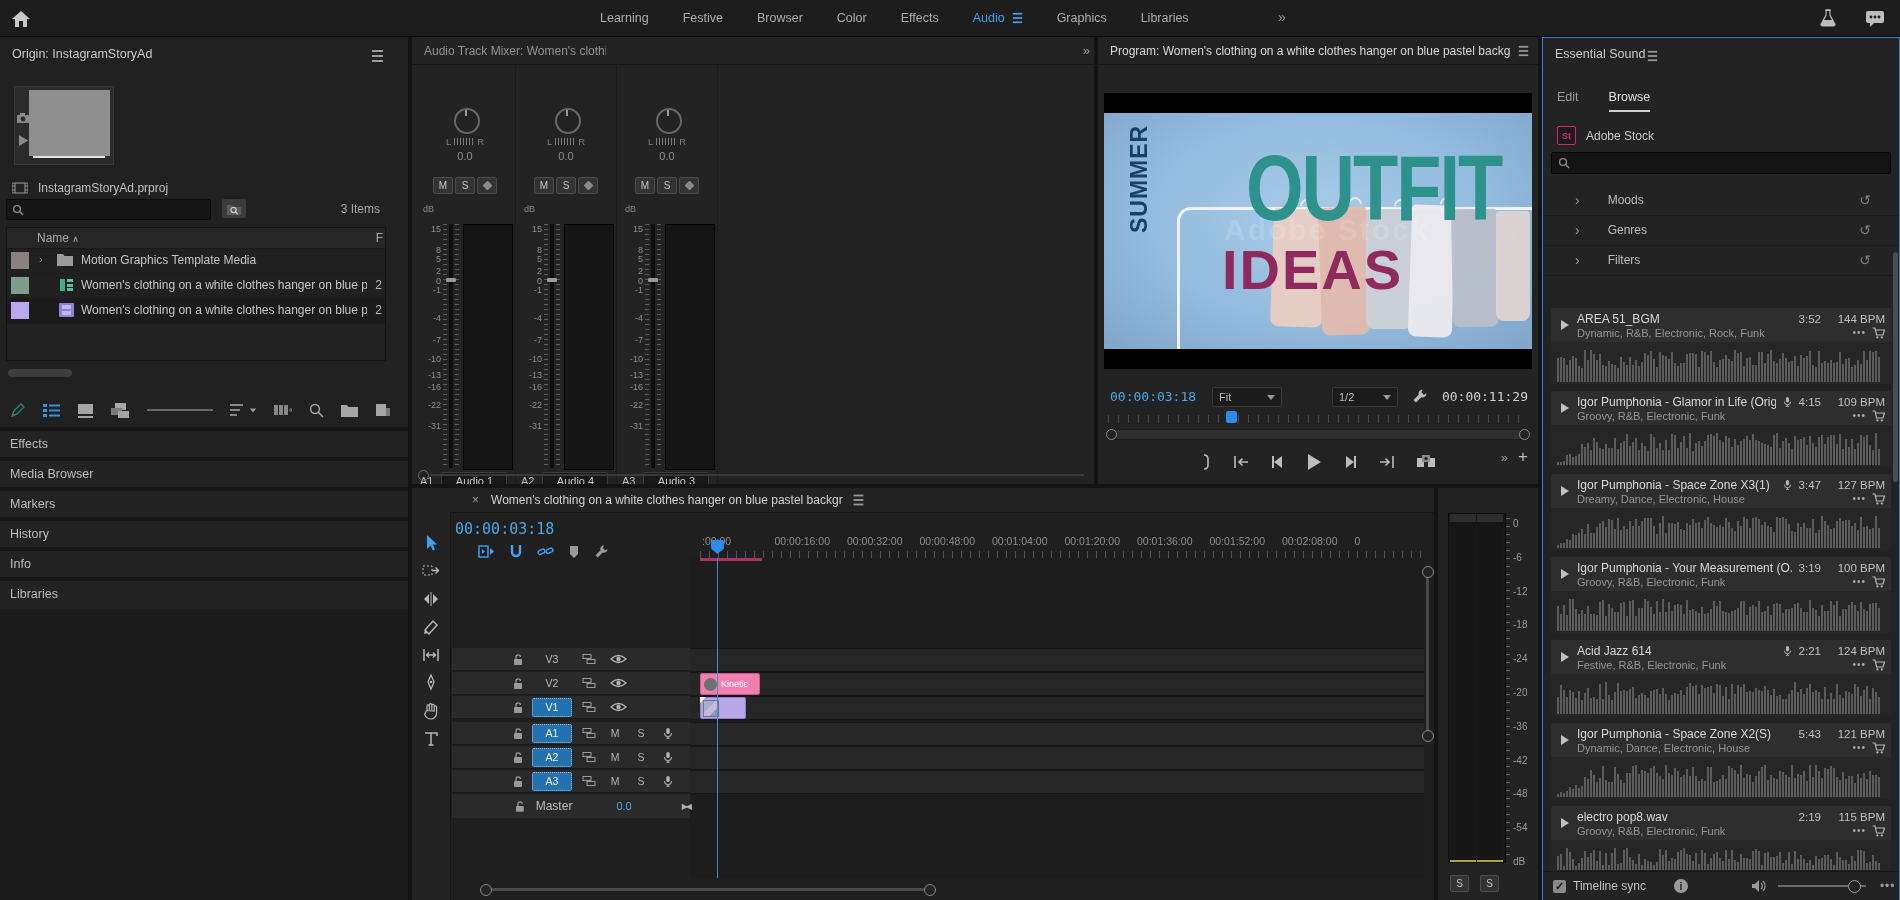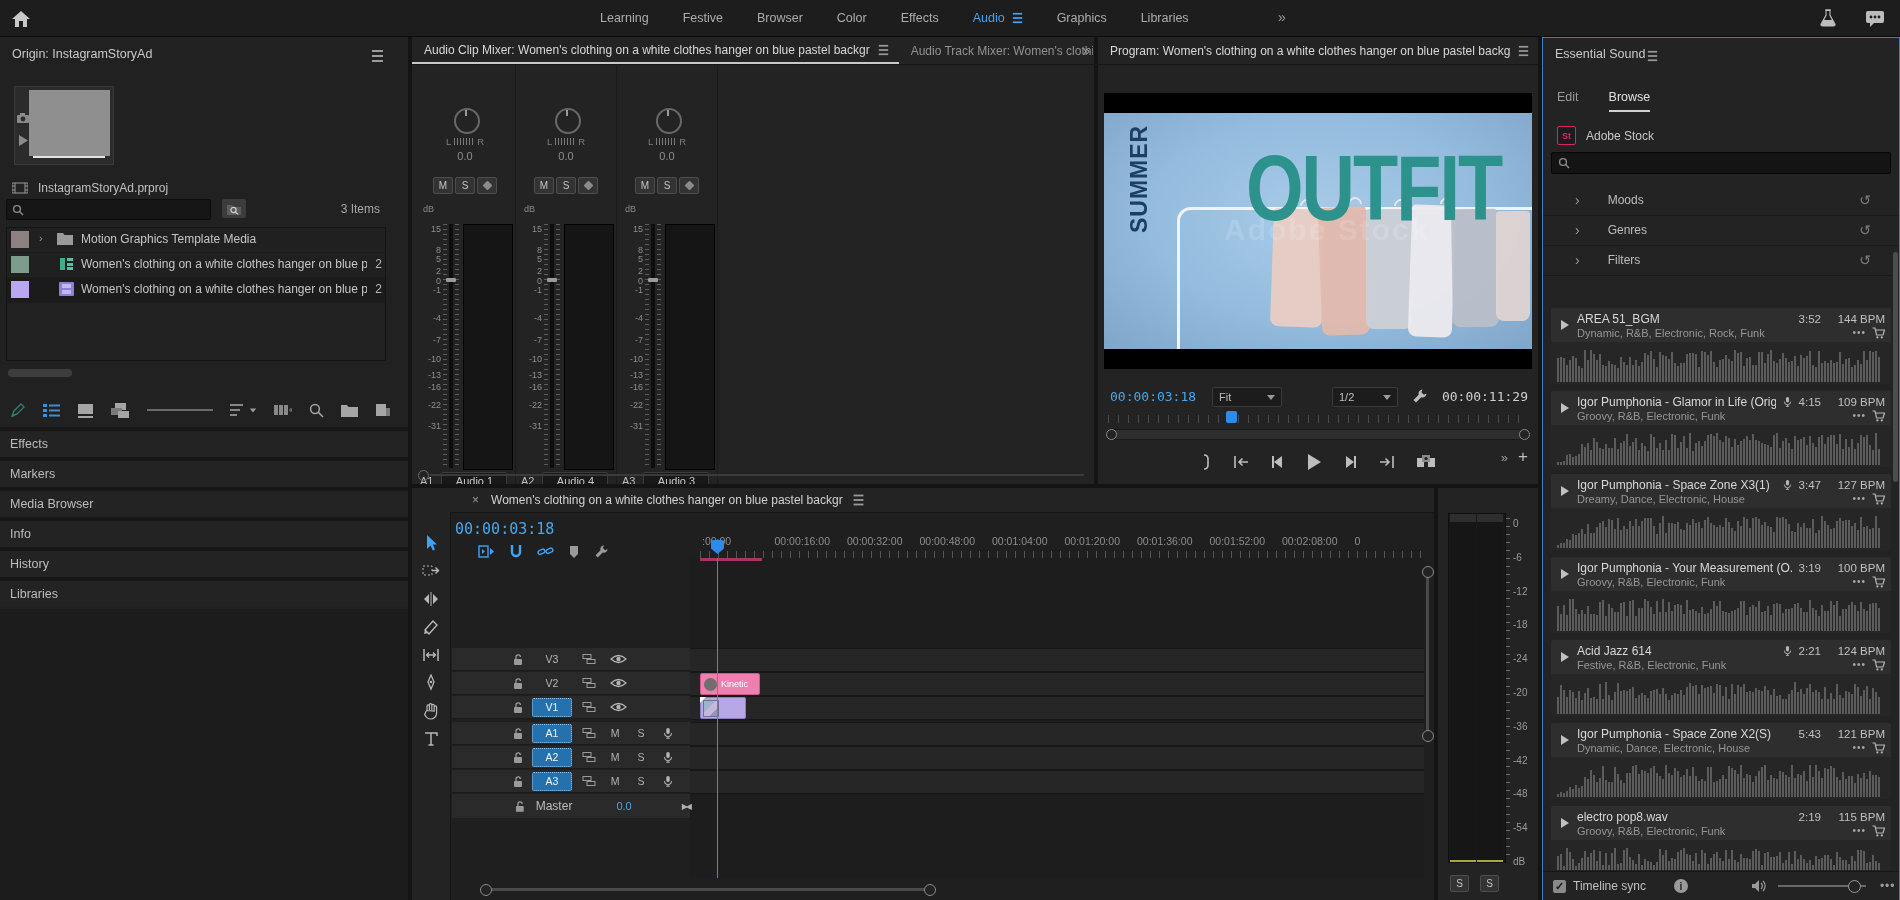--- a/index.html
+++ b/index.html
@@ -286,20 +286,24 @@
     <div id="proj-find-bin">
       <svg class="ic" width="14" height="12" viewBox="0 0 14 12">
         <path d="M0 2 h5 l1.5 2 H14 v8 H0 Z" fill="#bdbdbd" opacity=".25"></path>
           <circle cx="6.5" cy="7" r="2.6" fill="none" stroke="#cfcfcf" stroke-width="1.2"></circle>
           <path d="M8.4 9 L11 11.4" stroke="#cfcfcf" stroke-width="1.2"></path>
       </svg>
     </div>
     <div id="proj-count">3 Items</div>
 
     <div id="proj-list">
+      <div id="proj-list-head">
+        <span class="nm"><span>Name</span> <span style="font-size:9px">∧</span></span>
+        <span class="fc">F</span>
+      </div>
       <div class="proj-row">
         <span class="swatch" style="background:#8c8180"></span>
         <span class="exp">›</span>
         <svg class="ticon ic" width="16" height="13" viewBox="0 0 16 13">
           <path d="M0 1 h6 l1.5 2 H16 v10 H0 Z" fill="#9a9a9a"></path>
         </svg>
         <span class="lbl">Motion Graphics Template Media</span>
       </div>
       <div class="proj-row">
         <span class="swatch" style="background:#7d9c8c"></span>
@@ -376,44 +380,40 @@
         <path d="M1 1 h10 v12 H1 Z" fill="#bdbdbd"></path>
           <path d="M11 5 h4 v8 h-4" fill="#8a8a8a"></path>
       </svg>
     </div>
 
     <div id="left-tabs">
         <div class="left-tab">
           <span>Effects</span>
         </div>
         <div class="left-tab">
+          <span>Media Browser</span>
+        </div>
+        <div class="left-tab">
           <span>Markers</span>
         </div>
         <div class="left-tab">
-          <span>Media Browser</span>
+          <span>History</span>
         </div>
         <div class="left-tab">
           <span>Info</span>
         </div>
         <div class="left-tab">
-          <span>History</span>
-        </div>
-        <div class="left-tab">
           <span>Libraries</span>
         </div>
       </div>
     <div id="left-rest"></div>
   </div>
 
   <div id="mixer" class="panel">
     <div class="tabbar">
-      <div class="tab-active">
-        <span>Audio Clip Mixer: Women's clothing on a white clothes hanger on blue pastel backgr</span>
-        <span class="hamb" style="transform:scale(.85)"></span>
-      </div>
       <div class="tab-inactive" style="max-width:170px">Audio Track Mixer: Women's clothin</div>
       <div class="tab-overflow">»</div>
     </div>
     <div class="strip" style="left:3px">
         <div class="knob">
           <i></i>
         </div>
         <div class="panrow">
           <span>L</span>
           <span class="panticks"></span>
@@ -558,20 +558,21 @@
         <span class="hangerhook" style="left:336px;top:84px"></span>
         <div class="garment" style="left:168px;top:96px;width:52px;height:118px;background:#e9cdc4;transform:rotate(2deg)"></div>
         <div class="garment" style="left:216px;top:94px;width:48px;height:128px;background:#e2b9ad;transform:rotate(-2deg)"></div>
         <div class="garment" style="left:262px;top:96px;width:46px;height:120px;background:#ccd0d6"></div>
         <div class="garment" style="left:306px;top:92px;width:44px;height:132px;background:#eceaee;transform:rotate(2deg)"></div>
         <div class="garment" style="left:348px;top:96px;width:46px;height:118px;background:#b9bfc9;transform:rotate(-1deg)"></div>
         <div class="garment" style="left:392px;top:98px;width:34px;height:110px;background:#ded4d2"></div>
         <div id="art-watermark">Adobe Stock</div>
         <div id="art-summer">SUMMER</div>
         <div id="art-outfit">OUTFIT</div>
+        <div id="art-ideas">IDEAS</div>
       </div>
     </div>
     <div id="pgm-ctrl">
       <span class="tc-blue" style="position:absolute;left:12px;top:4px">00:00:03:18</span>
       <div class="mini-dd" style="position:absolute;left:114px;top:2px;width:56px">
         <span>Fit</span>
           <span class="dd-arrow"></span>
       </div>
       <div class="mini-dd" style="position:absolute;left:234px;top:2px;width:52px">
         <span>1/2</span>

